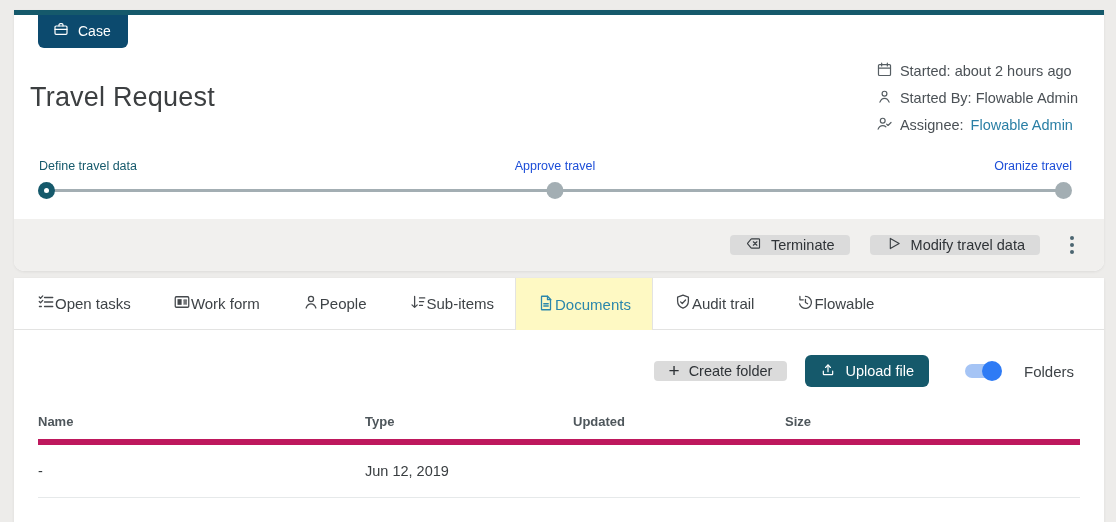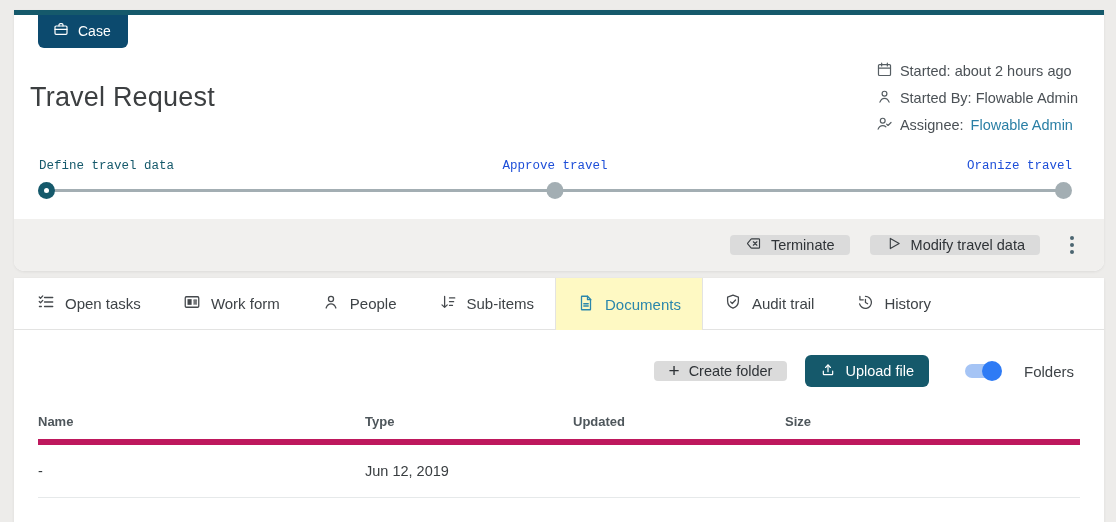--- a/index.html
+++ b/index.html
@@ -18,21 +18,21 @@
 
   .header-main { display:flex; justify-content:space-between; align-items:center; padding:11px 26px 0 16px; }
   .page-title { font-size:27px; font-weight:400; color:#3c3f41; letter-spacing:.2px; }
   .meta { display:flex; flex-direction:column; gap:7px; padding-top:2px; }
   .meta-row { display:flex; align-items:center; gap:7px; font-size:14.5px; color:#4b5156; }
   .meta-row svg { width:17px; height:17px; color:#565e63; flex:0 0 auto; }
   .meta-link { color:#2a7fa5; }
 
   
   .milestones { padding:24px 0 0; }
-  .ms-labels { position:relative; height:17px; margin:0 32px 6px 24px; font-size:12.5px;font-family:Liberation Mono, monospace; }
+  .ms-labels { position:relative; height:17px; margin:0 32px 6px 24px; font-size:12.5px; }
   .ms-label { position:absolute; top:0; white-space:nowrap; color:#1d4ed8; }
   .ms-label.active { color:#15596b; }
   .ms-label.pos-start { left:1px; }
   .ms-label.pos-mid { left:50%; transform:translateX(-50%); }
   .ms-label.pos-end { right:0; }
   .ms-track { position:relative; height:17px; margin:0 32px 0 24px; }
   .ms-line { position:absolute; left:8px; right:8px; top:7px; height:3px; background:#a3aeb3; }
   .ms-dot { position:absolute; top:0; width:17px; height:17px; border-radius:50%; background:#a3aeb3; }
   .ms-dot.pos-start { left:0; }
   .ms-dot.pos-mid { left:50%; transform:translateX(-50%); }
@@ -48,21 +48,21 @@
               border-radius:4px; height:20px; padding:0 15px; font-size:14.5px; color:#2f3337;
               font-family:inherit; cursor:pointer; }
   .btn-gray svg { width:17px; height:17px; color:#3a3f43; }
   .kebab { display:flex; flex-direction:column; gap:3px; padding:4px 8px; cursor:pointer; margin-left:2px; }
   .kebab i { width:4px; height:4px; border-radius:50%; background:#4c6671; }
 
   
   .tabs-card { position:absolute; left:14px; right:12px; top:278px; bottom:-10px; background:#fff;
                box-shadow:0 1px 3px rgba(0,0,0,.07); }
   .tab-row { display:flex; border-bottom:1px solid #e3e3e2; height:52px; padding-left:2px; }
-  .tab { display:flex; align-items:center; gap:10px; padding:0 21px; font-size:15px; color:#3e4347; cursor:pointer; }
+  .tab { display:flex; align-items:center; padding:0 21px; font-size:15px; color:#3e4347; cursor:pointer; }
   .tab svg { width:18px; height:18px; color:#45494d; }
   .tab.active { color:#2a87ac; border-left:1px solid #e3e3e2; border-right:1px solid #e3e3e2;
                 margin-bottom:-1px; background:#fef9c3; }
   .tab.active svg { color:#2a87ac; }
 
   
   .actions-row { display:flex; justify-content:flex-end; align-items:center; gap:18px; padding:25px 30px 23px 0; }
   .btn-upload { display:inline-flex; align-items:center; gap:9px; background:#15596b; color:#ffffff;
                 border:none; border-radius:6px; height:32px; padding:0 15px; font-size:14.5px;
                 font-family:inherit; cursor:pointer; }
@@ -247,21 +247,21 @@
       </div>
 
       <div class="tab">
         <span>
           <svg viewBox="0 0 24 24" fill="none" stroke="currentColor" stroke-width="1.7" stroke-linecap="round" stroke-linejoin="round">
             <path d="M12.6 4.5a8 8 0 1 1-7.8 9.9"></path>
             <path d="M5.2 4.6v4.5h4.5"></path>
             <path d="M12.6 8.5v4.2l2.9 1.7"></path>
           </svg>
         </span>
-        <span>History</span>
+        <span>Flowable</span>
       </div>
     </div>
 
     <div class="actions-row">
       <button class="btn-gray">
         <span class="plus-glyph">+</span>
         <span>Create folder</span>
       </button>
       <button class="btn-upload">
         <span>

